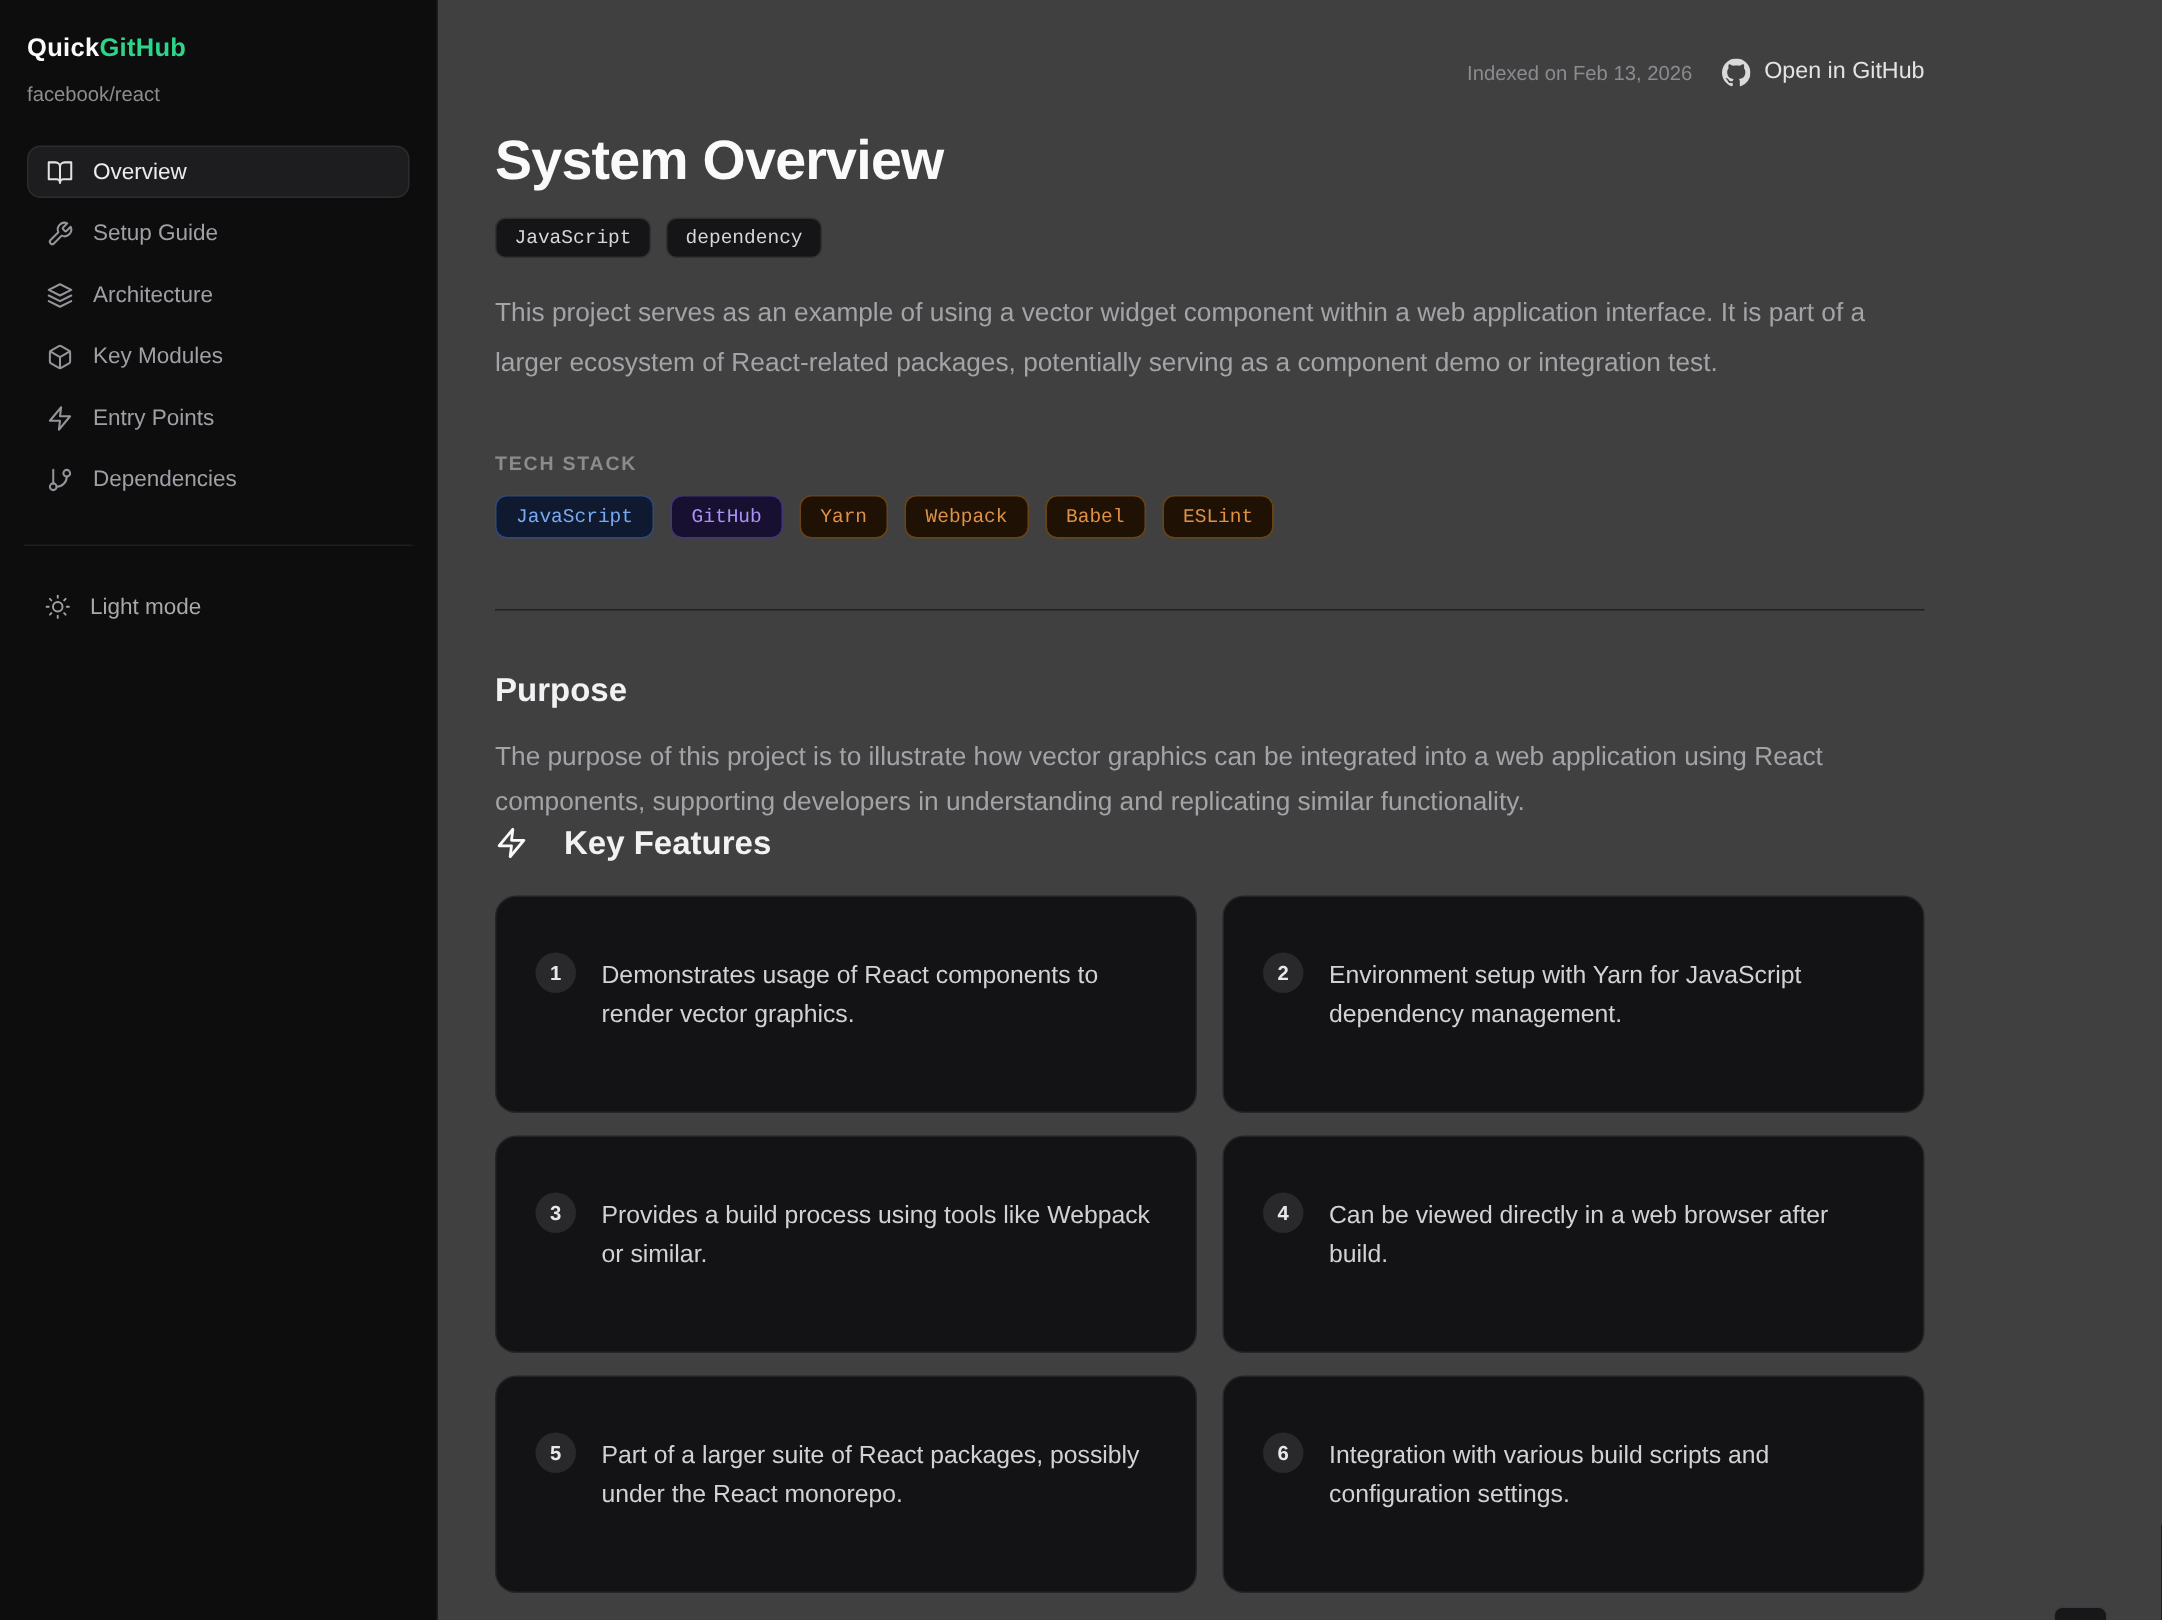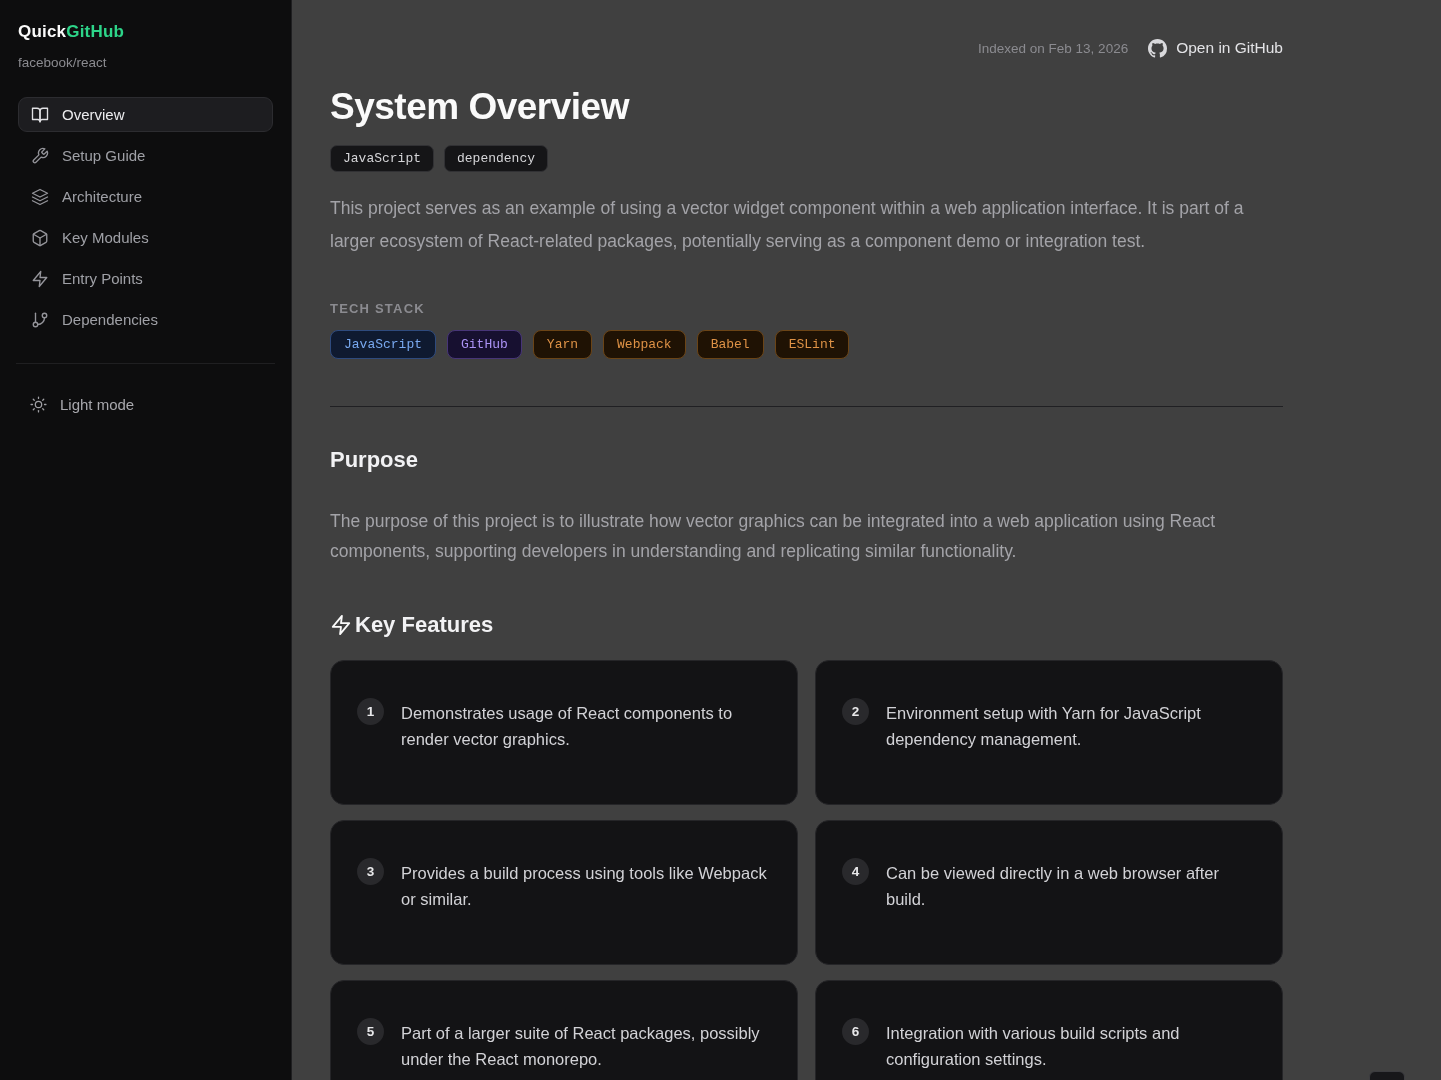--- a/index.html
+++ b/index.html
@@ -60,23 +60,23 @@
     font-family:"Liberation Mono", monospace; font-size:13px; padding:6px 13px;
     border-radius:8px; border:1px solid;
   }
   .pill.blue   { color:#79a9f0; background:#0f1a30; border-color:#2e4a7d; }
   .pill.purple { color:#ab92f5; background:#171030; border-color:#473577; }
   .pill.orange { color:#df9246; background:#1f1204; border-color:#6b4416; }
 
   .divider { height:1px; background:#202023; margin-top:47px; }
 
   h2.section { margin-top:40px; font-size:22px; font-weight:700; color:#f2f2f4; }
-  .purpose-text { margin-top:33px; font-size:17.5px; line-height:30px; color:#a3a3a8; }
-
-  .features-head { margin-top:46px; display:flex; align-items:center; gap:3px; }
+  .purpose-text { margin-top:16px; font-size:17.5px; line-height:30px; color:#a3a3a8; }
+
+  .features-head { display:flex; align-items:center; gap:24px; }
   .features-head svg { width:22px; height:22px; stroke:#fafafa; fill:none; stroke-width:2; stroke-linejoin:round; }
   .features-head h2 { margin-top:0; }
 
   .cards { margin-top:22px; display:grid; grid-template-columns:1fr 1fr; column-gap:17px; row-gap:15px; }
   .card {
     background:#131315; border:1px solid #252528; border-radius:14px;
     min-height:145px; padding:36px 26px 26px; display:flex; align-items:flex-start; gap:17px;
   }
   .card-num {
     width:27px; height:27px; flex:0 0 27px; border-radius:50%; background:#29292c;

